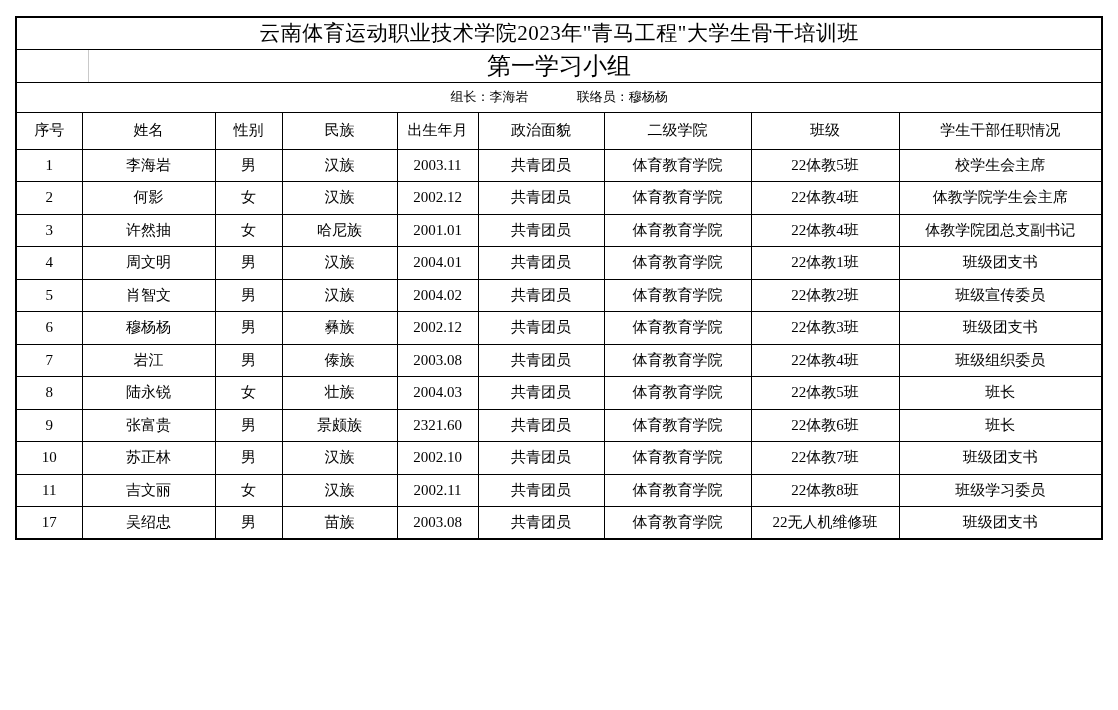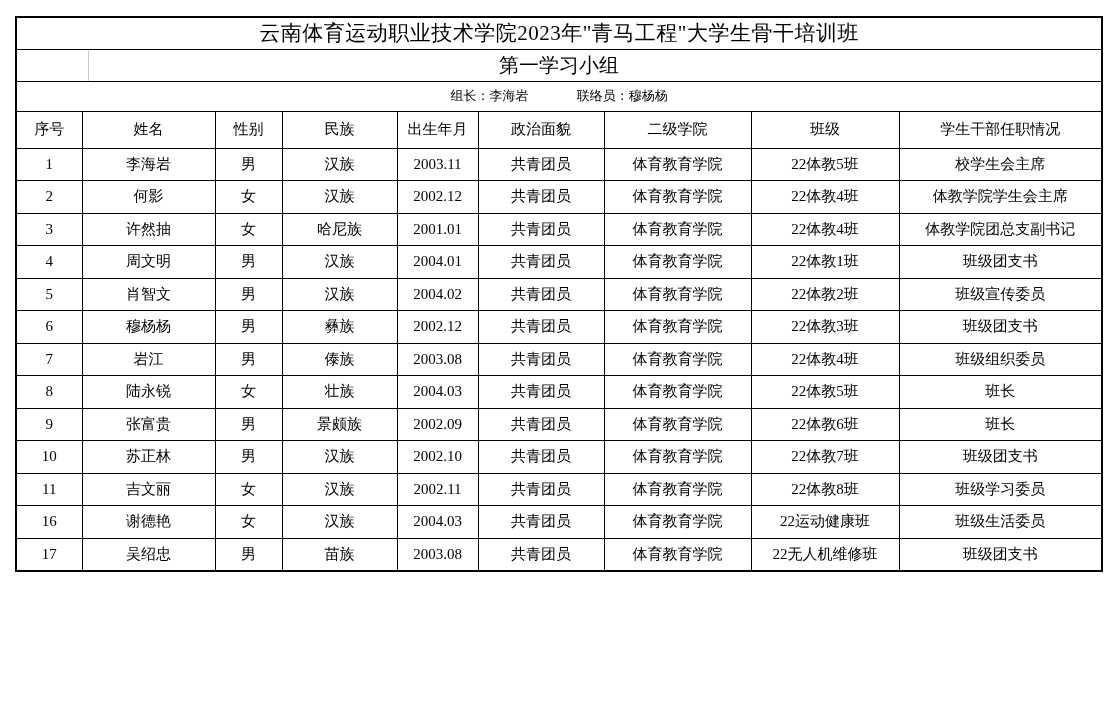--- a/index.html
+++ b/index.html
@@ -41,21 +41,21 @@
   tr.leader-row  { height: 30px; }
   tr.header-row  { height: 37px; }
   tbody tr       { height: 32.5px; }
 
   td.title-cell {
     font-size: 21px;
     font-weight: bold;
     letter-spacing: 0.5px;
   }
   td.group-cell {
-    font-size: 20px;
+    font-size: 24px;
     font-weight: bold;
     position: relative;
   }
   .ghost-line {
     position: absolute;
     left: 71px;
     top: 0;
     bottom: 0;
     width: 1px;
     background: #c9c9c9;
@@ -210,21 +210,21 @@
           <td>共青团员</td>
           <td>体育教育学院</td>
           <td>22体教5班</td>
           <td>班长</td>
         </tr>
         <tr>
           <td>9</td>
           <td>张富贵</td>
           <td>男</td>
           <td>景颇族</td>
-          <td>2002.09</td>
+          <td>2321.60</td>
           <td>共青团员</td>
           <td>体育教育学院</td>
           <td>22体教6班</td>
           <td>班长</td>
         </tr>
         <tr>
           <td>10</td>
           <td>苏正林</td>
           <td>男</td>
           <td>汉族</td>
@@ -237,31 +237,20 @@
         <tr>
           <td>11</td>
           <td>吉文丽</td>
           <td>女</td>
           <td>汉族</td>
           <td>2002.11</td>
           <td>共青团员</td>
           <td>体育教育学院</td>
           <td>22体教8班</td>
           <td>班级学习委员</td>
-        </tr>
-        <tr>
-          <td>16</td>
-          <td>谢德艳</td>
-          <td>女</td>
-          <td>汉族</td>
-          <td>2004.03</td>
-          <td>共青团员</td>
-          <td>体育教育学院</td>
-          <td>22运动健康班</td>
-          <td>班级生活委员</td>
         </tr>
         <tr>
           <td>17</td>
           <td>吴绍忠</td>
           <td>男</td>
           <td>苗族</td>
           <td>2003.08</td>
           <td>共青团员</td>
           <td>体育教育学院</td>
           <td>22无人机维修班</td>

